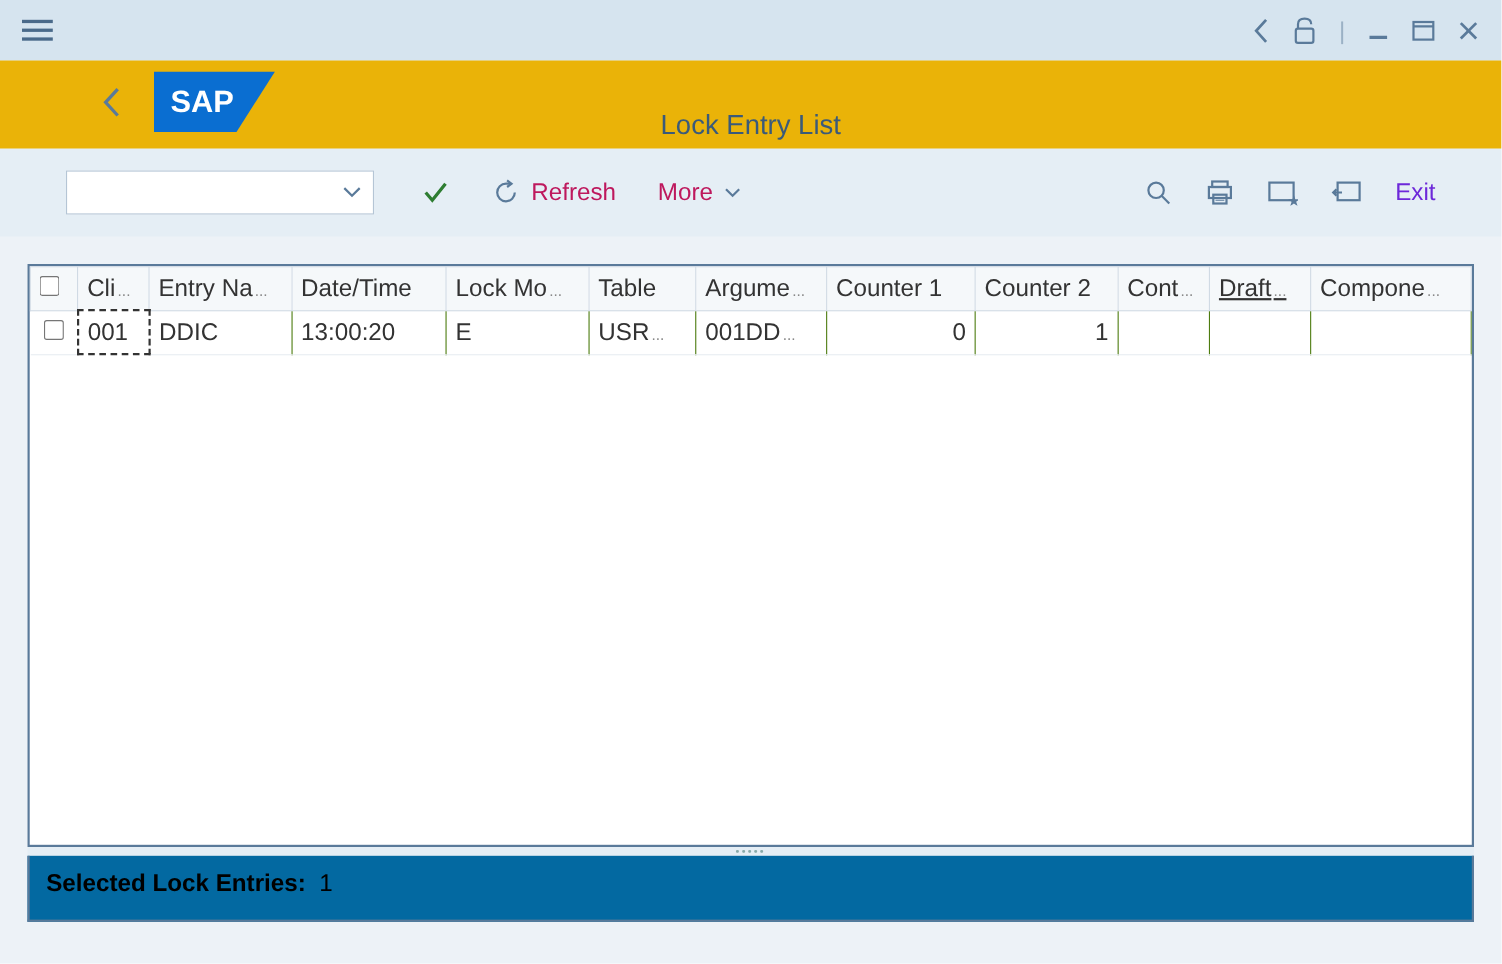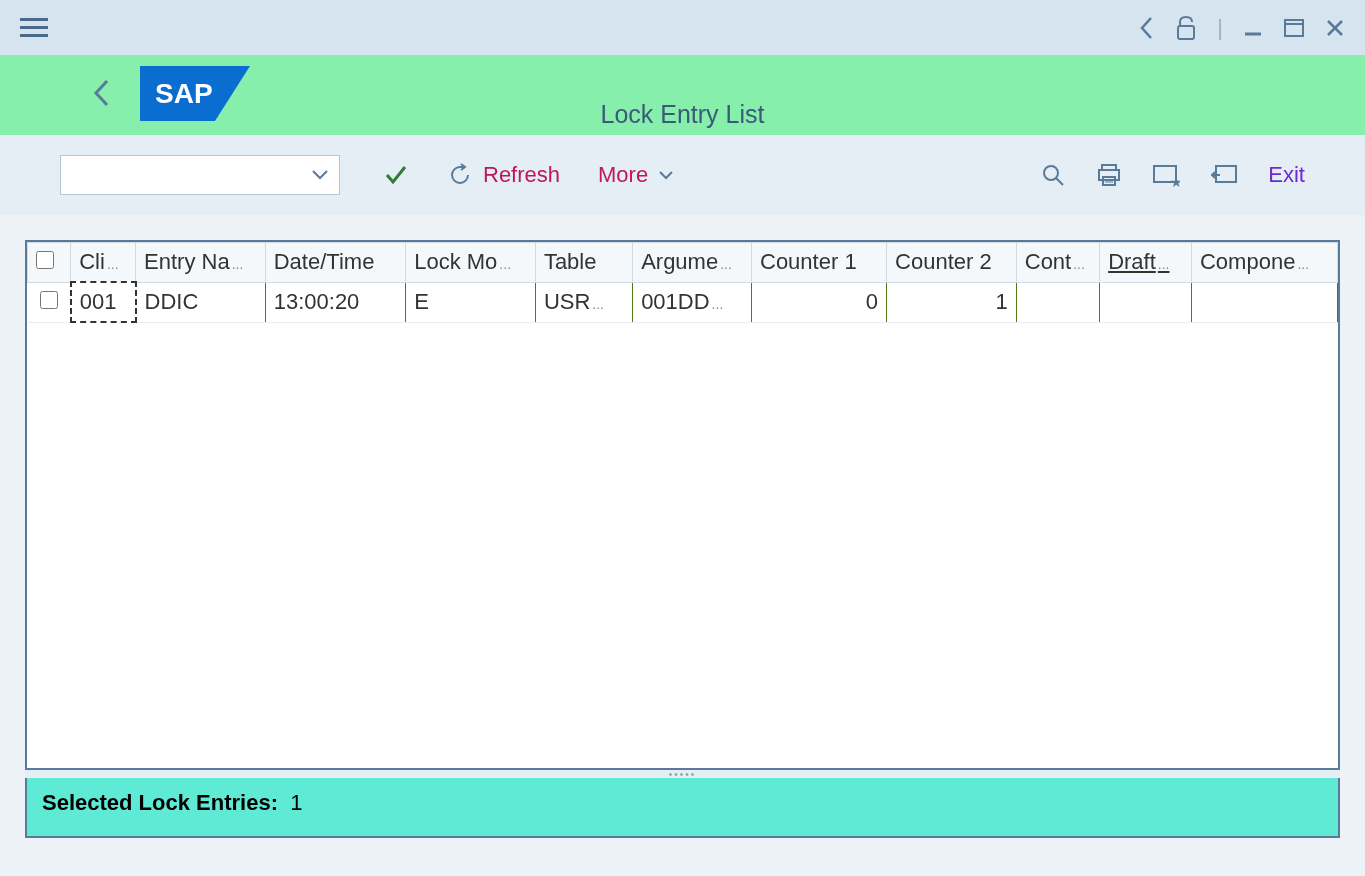--- a/index.html
+++ b/index.html
@@ -47,21 +47,21 @@
     .icon-btn {
       cursor: pointer;
       color: #5a7a9a;
       display: flex;
       align-items: center;
       justify-content: center;
     }
     
     .app-header {
       height: 80px;
-      background: #86efac;
+      background: #eab308;
       display: flex;
       align-items: center;
       position: relative;
     }
     .back-btn {
       position: absolute;
       left: 90px;
       cursor: pointer;
       color: #5a7a9a;
     }
@@ -189,21 +189,21 @@
       cursor: row-resize;
     }
     .splitter-dots {
       color: #8aa;
       font-size: 10px;
       letter-spacing: 2px;
     }
     .status-panel {
       border: 2px solid #5a7a9a;
       border-top: none;
-      background: #5eead4;
+      background: #0369a1;
       padding: 12px 15px;
       height: 60px;
     }
     .status-text {
       font-size: 22px;
       color: #000;
     }
     .status-text b {
       font-weight: bold;
     }

